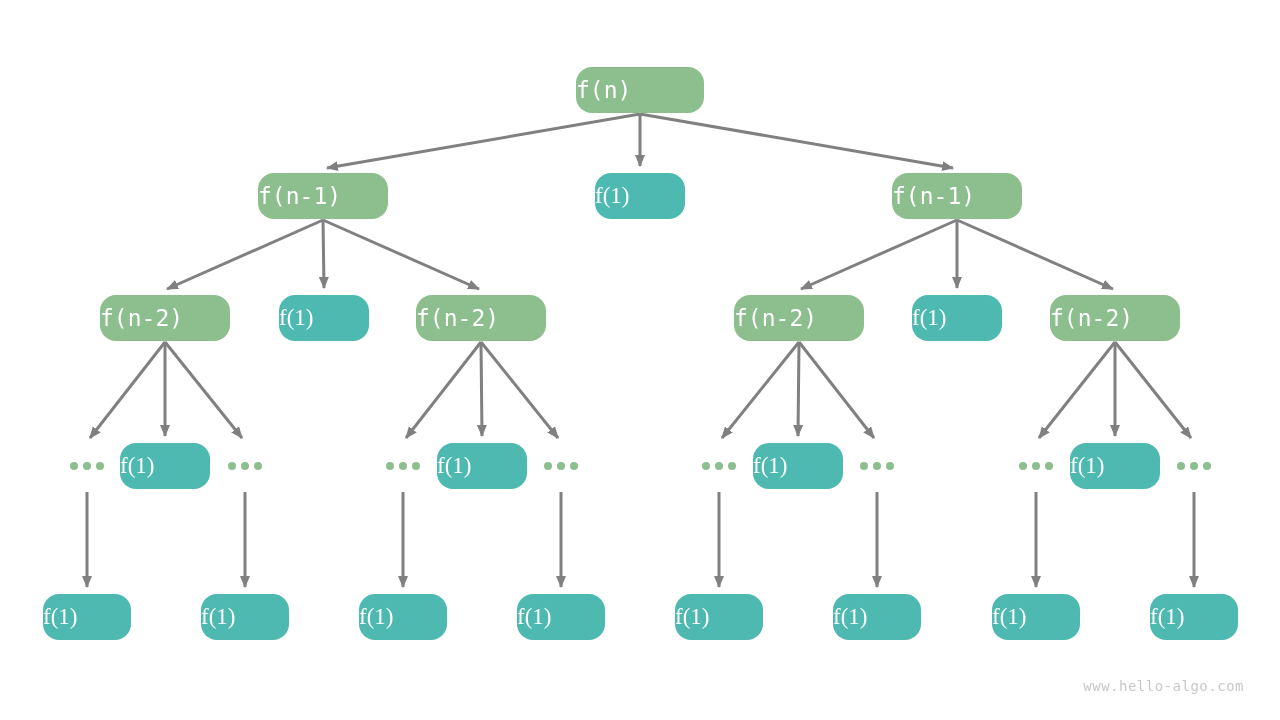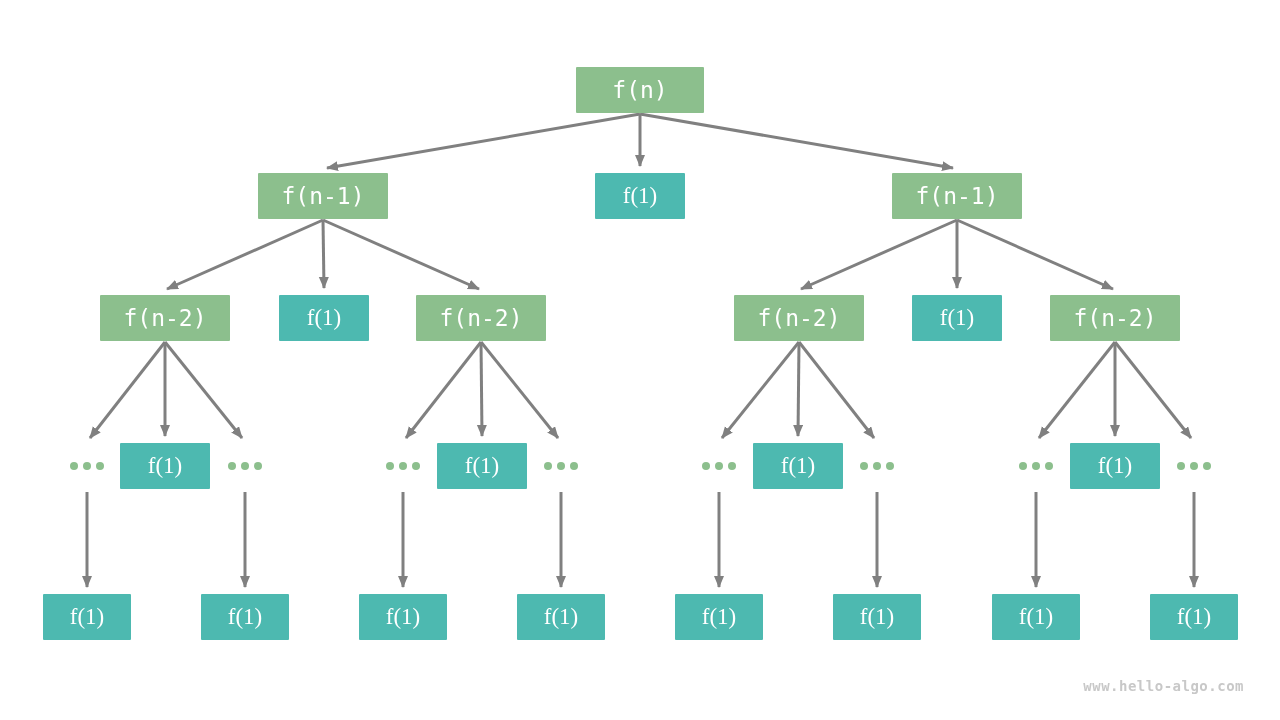--- a/index.html
+++ b/index.html
@@ -17,42 +17,41 @@
     background:var(--page-bg);
     font-family:"DejaVu Sans Mono","Liberation Mono",monospace;
   }
   .stage{position:absolute;inset:0;width:1280px;height:720px;}
   .edges{position:absolute;left:0;top:0;z-index:1;}
   .edge{stroke:var(--arrow);stroke-width:3;fill:none;}
   .arrowhead{fill:var(--arrow);}
   .node{
     position:absolute;z-index:2;
     height:46px;line-height:46px;
-    border-radius:1px;
-    text-align:center;
+    border-radius:16px;
+    text-align:left;
     color:var(--node-text);
     font-size:23px;
     white-space:nowrap;
   }
   .green{background:var(--recursive-node);}
   .teal{background:var(--base-case-node);font-family:Liberation Serif, serif;}
   .dots{
     position:absolute;z-index:2;
     width:34px;height:8px;top:462px;
     display:flex;justify-content:space-between;align-items:center;
   }
   .dot{
     width:8px;height:8px;border-radius:50%;
     background:var(--recursive-node);
   }
   .watermark{
     position:absolute;right:36px;bottom:26px;z-index:3;
     font-size:14px;color:var(--watermark-text);
     letter-spacing:0.5px;
-    font-weight:bold;
   }
 </style>
 </head>
 <body>
 
 <div class="stage">
 
   <svg class="edges" width="1280" height="720">
     <defs>
       <marker id="ah" markerUnits="userSpaceOnUse" markerWidth="14" markerHeight="12" refX="11" refY="5" orient="auto">

